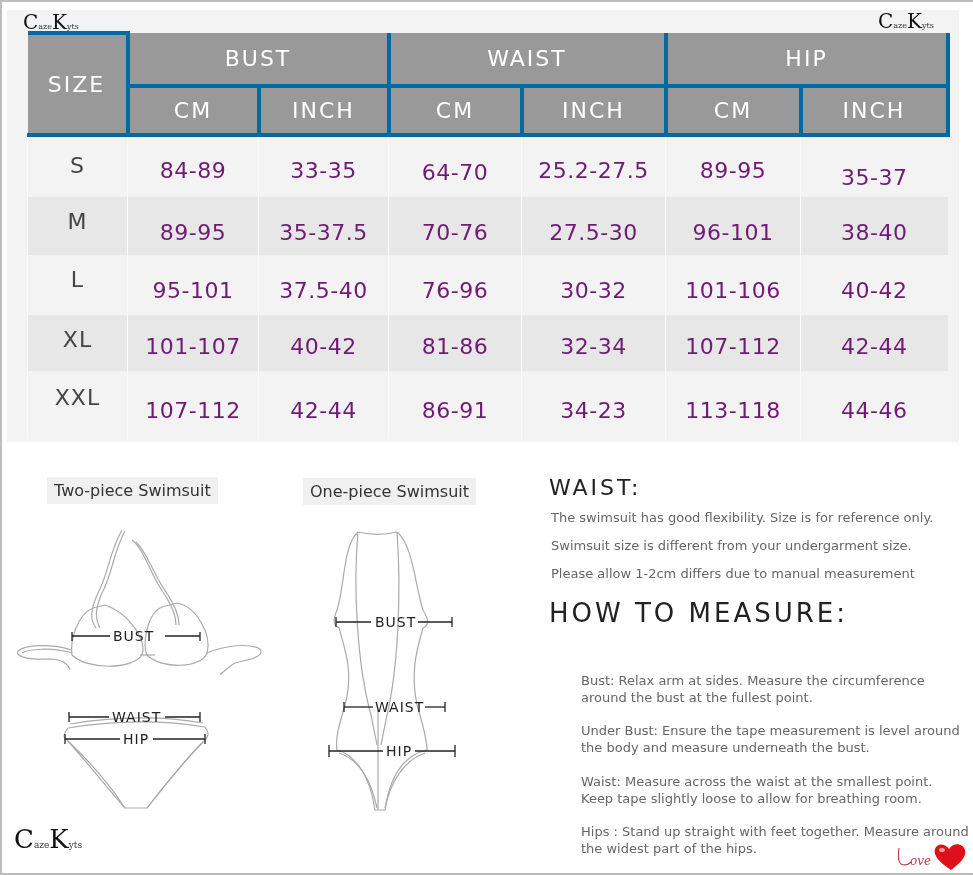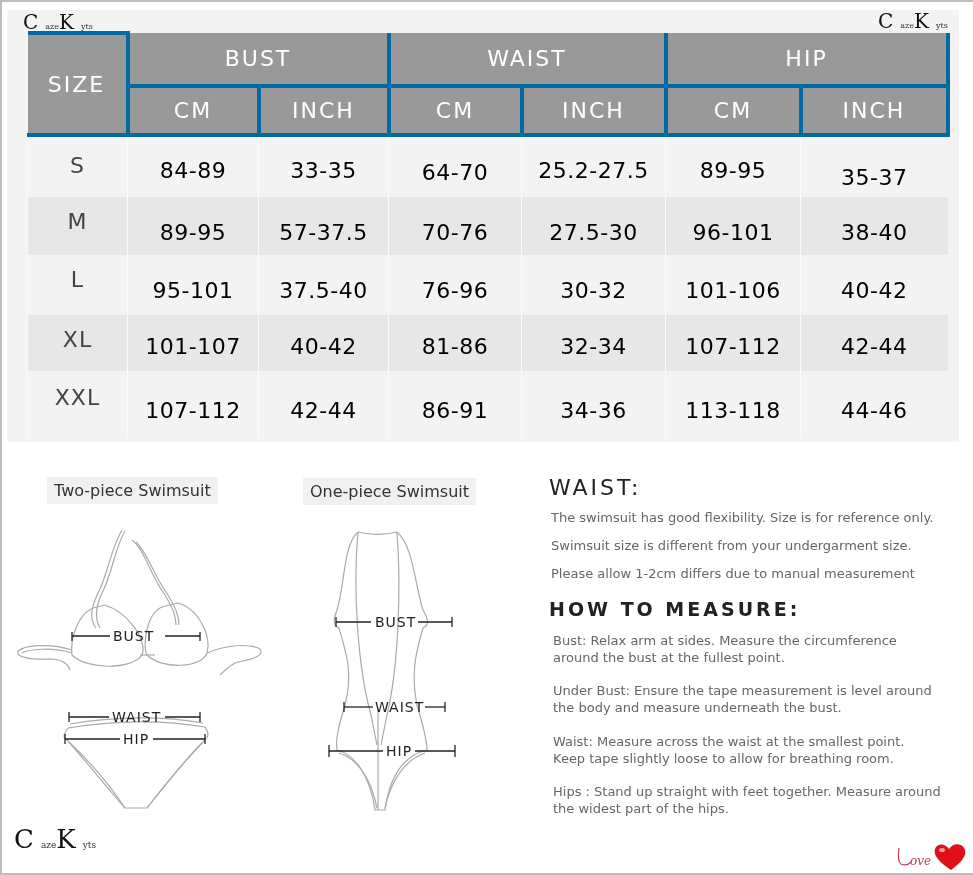--- a/index.html
+++ b/index.html
@@ -7,48 +7,48 @@
   body { position: relative; font-family: "DejaVu Sans", sans-serif; color: #555; }
 
   .frame-top { position: absolute; left: 0; top: 0; width: 973px; height: 2px; background: #bdbdbd; }
   .frame-left { position: absolute; left: 0; top: 0; width: 2px; height: 875px; background: #bdbdbd; }
   .frame-bottom { position: absolute; left: 0; top: 873px; width: 973px; height: 2px; background: #bdbdbd; }
 
   .table-panel { position: absolute; left: 7px; top: 10px; width: 952px; height: 432px; background: #f3f3f3; }
 
   .brand { position: absolute; font-family: "DejaVu Serif", serif; color: #111; white-space: nowrap; line-height: 1; }
   .brand .big { font-size: 20px; }
-  .brand .small { font-size: 8px; color: #333; margin-left: 7px; }
+  .brand .small { font-size: 8px; color: #333; }
   .brand-tl { left: 23px; top: 12px; }
   .brand-tr { left: 878px; top: 11px; }
   .brand-bl { left: 14px; top: 826px; }
   .brand-bl .big { font-size: 26px; }
   .brand-bl .small { font-size: 9px; }
 
   table.size-table { position: absolute; left: 27px; top: 31px; border-collapse: collapse; table-layout: fixed; }
   .size-table th { background: #999999; color: #ffffff; font-weight: normal; letter-spacing: 2px; font-family: "DejaVu Sans", sans-serif; border: 4px solid #0369a1; }
   .size-table th.size-head { font-size: 22px; border-left: none; }
   .size-table th.group { height: 53px; font-size: 22px; border-top: none; }
   .size-table th.unit { height: 49px; font-size: 22px; }
-  .size-table td { font-size: 22px; color: #000000; text-align: center; letter-spacing: 0.5px; border-left: 1px solid #fafafa; }
+  .size-table td { font-size: 22px; color: #701a75; text-align: center; letter-spacing: 0.5px; border-left: 1px solid #fafafa; }
   .size-table td.size-cell { color: #444; letter-spacing: 1px; }
   .size-table tr.odd td { background: #f3f3f3; }
   .size-table tr.even td { background: #e7e7e7; }
 
   .caption { position: absolute; background: #f0f0f0; color: #333; font-size: 16px; padding: 4px 7px; white-space: nowrap; }
   .cap-two { left: 47px; top: 477px; }
   .cap-one { left: 303px; top: 478px; }
 
   .diagram { position: absolute; }
   .dim-label { font-family: "DejaVu Sans", sans-serif; font-size: 14px; fill: #222; letter-spacing: 1px; }
 
   .notice-title { position: absolute; left: 549px; top: 475px; font-size: 22px; color: #222; letter-spacing: 3px; font-weight: normal; }
-  .measure-title { position: absolute; left: 549px; top: 598px; font-size: 19px; color: #222; letter-spacing: 3px; font-weight: bold; }
+  .measure-title { position: absolute; left: 549px; top: 598px; font-size: 26px; color: #222; letter-spacing: 3px; font-weight: normal; }
   .notice-line { position: absolute; left: 551px; font-size: 13px; color: #666; white-space: nowrap; }
-  .measure-para { position: absolute; left: 553px; font-size: 13px; color: #666; line-height: 17px; width: 400px; }
+  .measure-para { position: absolute; left: 581px; font-size: 13px; color: #666; line-height: 17px; width: 400px; margin-top: 40px; }
 
   .love { position: absolute; left: 895px; top: 840px; }
 </style>
 </head>
 <body>
 
 <div class="frame-top"></div>
 <div class="frame-left"></div>
 <div class="frame-bottom"></div>
 
@@ -93,21 +93,21 @@
       <td style="padding-top:6px">84-89</td>
       <td style="padding-top:6px">33-35</td>
       <td style="padding-top:10px">64-70</td>
       <td style="padding-top:6px">25.2-27.5</td>
       <td style="padding-top:6px">89-95</td>
       <td style="padding-top:21px">35-37</td>
     </tr>
     <tr class="even" style="height:58px">
       <td class="size-cell" style="vertical-align:top;padding-top:12px">M</td>
       <td style="padding-top:12px">89-95</td>
-      <td style="padding-top:12px">57-37.5</td>
+      <td style="padding-top:12px">35-37.5</td>
       <td style="padding-top:12px">70-76</td>
       <td style="padding-top:12px">27.5-30</td>
       <td style="padding-top:12px">96-101</td>
       <td style="padding-top:12px">38-40</td>
     </tr>
     <tr class="odd" style="height:60px">
       <td class="size-cell" style="vertical-align:top;padding-top:12px">L</td>
       <td style="padding-top:10px">95-101</td>
       <td style="padding-top:10px">37.5-40</td>
       <td style="padding-top:10px">76-96</td>
@@ -122,21 +122,21 @@
       <td style="padding-top:6px">81-86</td>
       <td style="padding-top:6px">32-34</td>
       <td style="padding-top:6px">107-112</td>
       <td style="padding-top:6px">42-44</td>
     </tr>
     <tr class="odd" style="height:68px">
       <td class="size-cell" style="vertical-align:top;padding-top:14px">XXL</td>
       <td style="padding-top:10px">107-112</td>
       <td style="padding-top:10px">42-44</td>
       <td style="padding-top:10px">86-91</td>
-      <td style="padding-top:10px">34-36</td>
+      <td style="padding-top:10px">34-23</td>
       <td style="padding-top:10px">113-118</td>
       <td style="padding-top:10px">44-46</td>
     </tr>
   </tbody>
 </table>
 
 <div class="caption cap-two">Two-piece Swimsuit</div>
 <div class="caption cap-one">One-piece Swimsuit</div>
 
 <svg class="diagram" style="left:10px;top:525px" width="260" height="150" viewBox="0 0 260 150">

